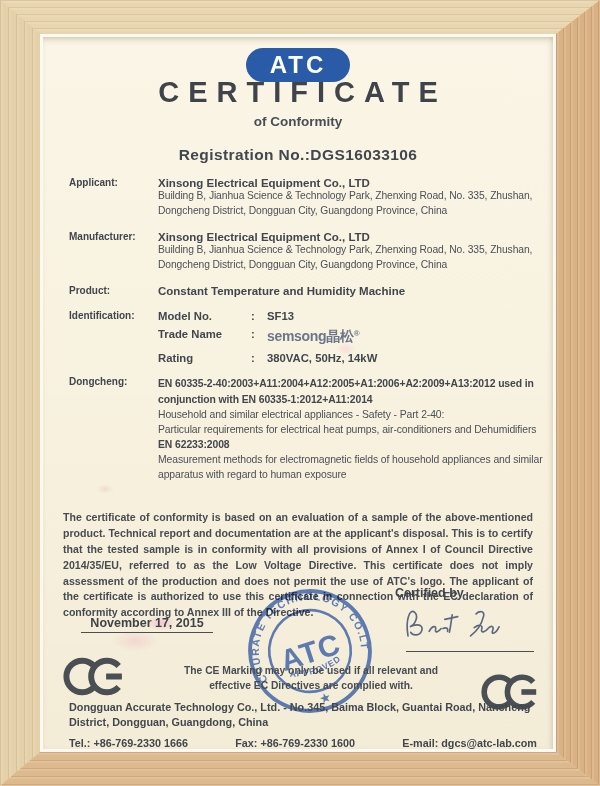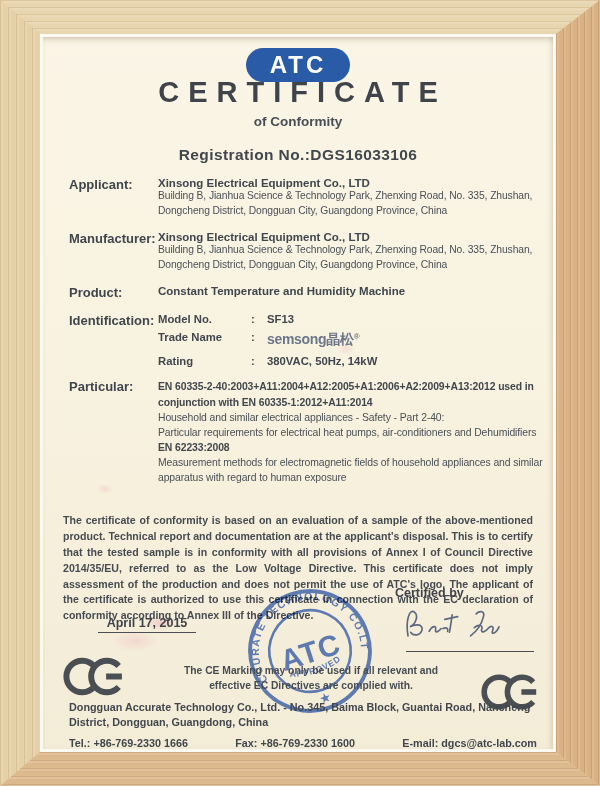--- a/index.html
+++ b/index.html
@@ -48,21 +48,21 @@
     position:relative; z-index:3; }
   .logo-pill span { color:#fff; font-weight:bold; font-size:24px; letter-spacing:3px; }
   .cert-title { text-align:center; font-weight:bold; font-size:29px; letter-spacing:9px;
     margin-top:-6px; color:#3f444a; text-indent:9px; }
   .cert-sub { text-align:center; font-weight:bold; font-size:13.5px; margin-top:5px; color:#494e55; }
   .directive { text-align:center; font-weight:bold; font-size:14.5px; line-height:1.32; margin-top:4px; color:#484d54; }
   .registration { text-align:center; font-weight:bold; font-size:15.5px; margin-top:17px; letter-spacing:.4px; color:#42474e; }
 
   
   .row { display:grid; grid-template-columns:89px 1fr; padding:0 10px 0 26px; margin-top:13px; }
-  .row-label { font-weight:bold; font-size:13px; color:#41464d; }
+  .row-label { font-weight:bold; font-size:10px; color:#41464d; }
   .val-name { font-weight:bold; font-size:11.5px; color:#41464d; }
   .val-line { font-size:10.3px; letter-spacing:-.1px; white-space:nowrap; color:#4b5057; line-height:1.42; }
   .row.tight { margin-top:12px; }
 
   .ident-grid { display:grid; grid-template-columns:93px 16px 1fr; row-gap:6px; }
   .ident-name, .ident-sep, .ident-val { font-weight:bold; font-size:11.3px; color:#42474e; }
   .semsong { font-weight:bold; font-size:14px; letter-spacing:-.3px; color:#6b7689; }
   .reg-sup { font-size:8px; vertical-align:super; color:#6b7689; }
 
   .std-line { font-size:10.4px; letter-spacing:-.1px; white-space:nowrap; color:#4b5057; line-height:1.45; }
@@ -152,21 +152,21 @@
       <div class="ident-sep">:</div>
       <div class="ident-val"><span class="semsong">semsong晶松</span><span class="reg-sup">®</span></div>
 
       <div class="ident-name">Rating</div>
       <div class="ident-sep">:</div>
       <div class="ident-val">380VAC, 50Hz, 14kW</div>
     </div>
   </div>
 
   <div class="row tight">
-    <div class="row-label">Particular:</div>
+    <div class="row-label">Dongcheng:</div>
     <div>
       <div class="std-line bold">EN 60335-2-40:2003+A11:2004+A12:2005+A1:2006+A2:2009+A13:2012 used in</div>
       <div class="std-line bold">conjunction with EN 60335-1:2012+A11:2014</div>
       <div class="std-line">Household and similar electrical appliances - Safety - Part 2-40:</div>
       <div class="std-line">Particular requirements for electrical heat pumps, air-conditioners and Dehumidifiers</div>
       <div class="std-line bold">EN 62233:2008</div>
       <div class="std-line">Measurement methods for electromagnetic fields of household appliances and similar</div>
       <div class="std-line">apparatus with regard to human exposure</div>
     </div>
   </div>
@@ -202,21 +202,21 @@
         <path d="M58 15 C57 22 56 30 55 34"></path>
         <path d="M50 20 L64 17"></path>
         <path d="M84 14 C88 10 94 11 92 17 C90 25 86 32 78 38"></path>
         <path d="M82 29 C87 25 92 26 90 31 C89 35 94 34 97 30 C100 26 104 27 102 32 C100 37 105 36 109 28"></path>
       </g>
     </svg>
     <div class="sig-line"></div>
   </div>
 
   <div class="abs date-block">
-    <div><span class="date-value">April 17, 2015</span></div>
+    <div><span class="date-value">November 17, 2015</span></div>
   </div>
 
   <div class="abs ce-left ce-mark">
     <svg width="64" height="47" viewBox="0 0 150 100">
       <g fill="none" stroke="currentColor" stroke-width="14">
         <path d="M72.5 25.25 A37 37 0 1 0 72.5 74.75"></path>
         <path d="M130.5 25.25 A37 37 0 1 0 130.5 74.75"></path>
         <path d="M101 50 H138"></path>
       </g>
     </svg>

